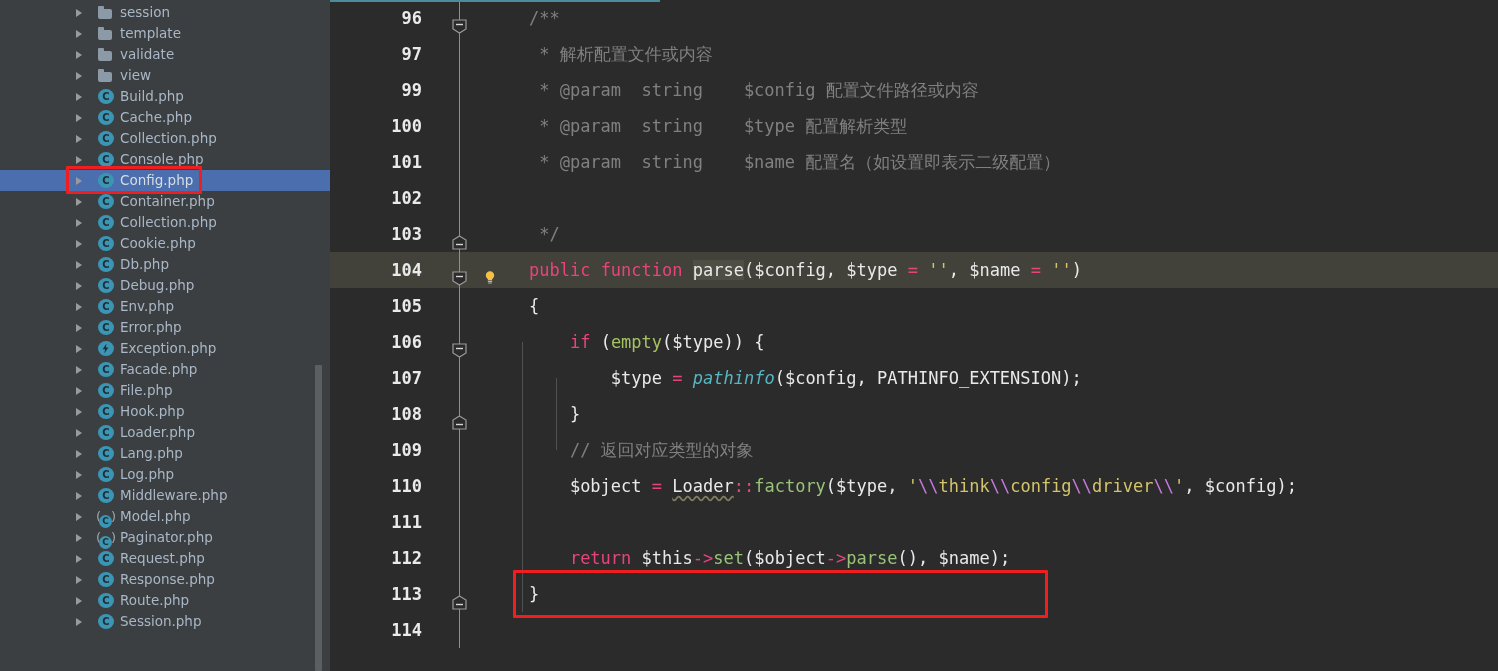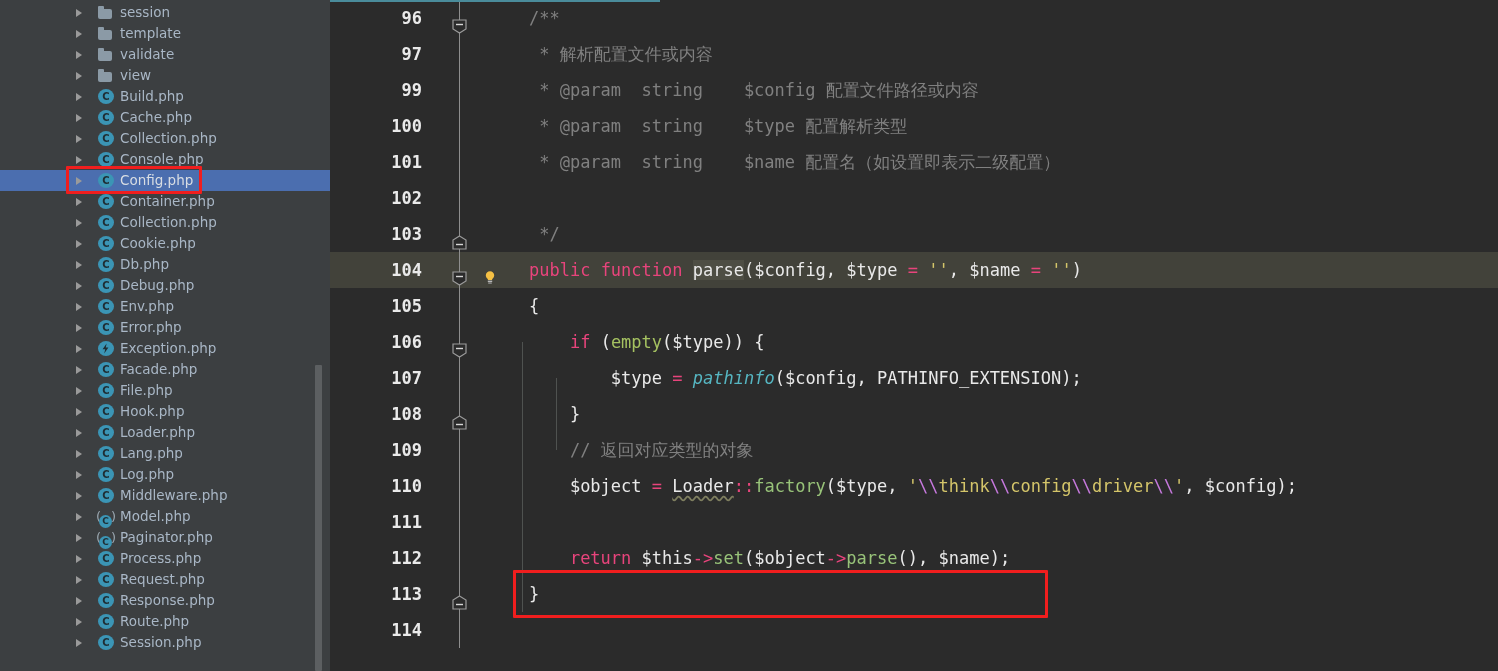--- a/index.html
+++ b/index.html
@@ -396,25 +396,20 @@
         </div>
         <div class="tree-row">
           <span class="arrow"></span>
           <span class="abs-wrap" style="margin-left: 22px;"><span class="paren l">(</span><span class="ic abs"></span><span class="paren r">)</span></span>
           <span class="label">Model.php</span>
         </div>
         <div class="tree-row">
           <span class="arrow"></span>
           <span class="abs-wrap" style="margin-left: 22px;"><span class="paren l">(</span><span class="ic abs"></span><span class="paren r">)</span></span>
           <span class="label">Paginator.php</span>
-        </div>
-        <div class="tree-row">
-          <span class="arrow"></span>
-          <span class="ic cls" style="margin-left: 22px;"></span>
-          <span class="label">Process.php</span>
         </div>
         <div class="tree-row">
           <span class="arrow"></span>
           <span class="ic cls" style="margin-left: 22px;"></span>
           <span class="label">Request.php</span>
         </div>
         <div class="tree-row">
           <span class="arrow"></span>
           <span class="ic cls" style="margin-left: 22px;"></span>
           <span class="label">Response.php</span>

